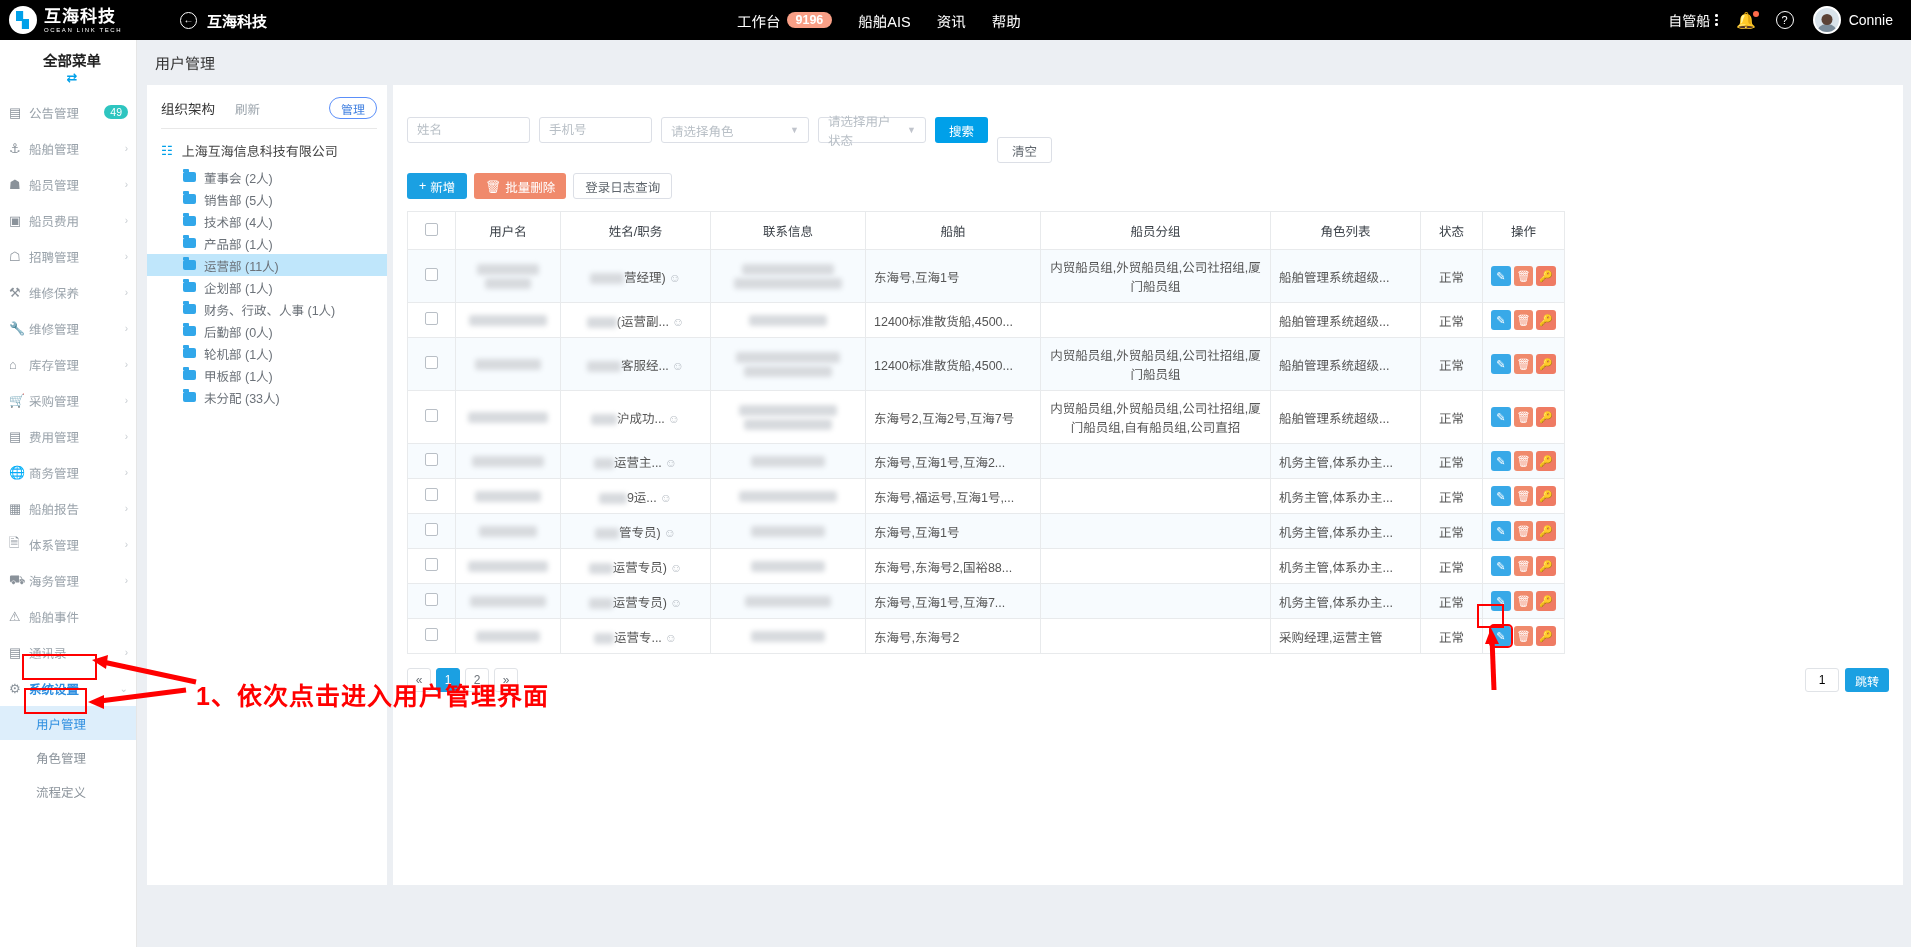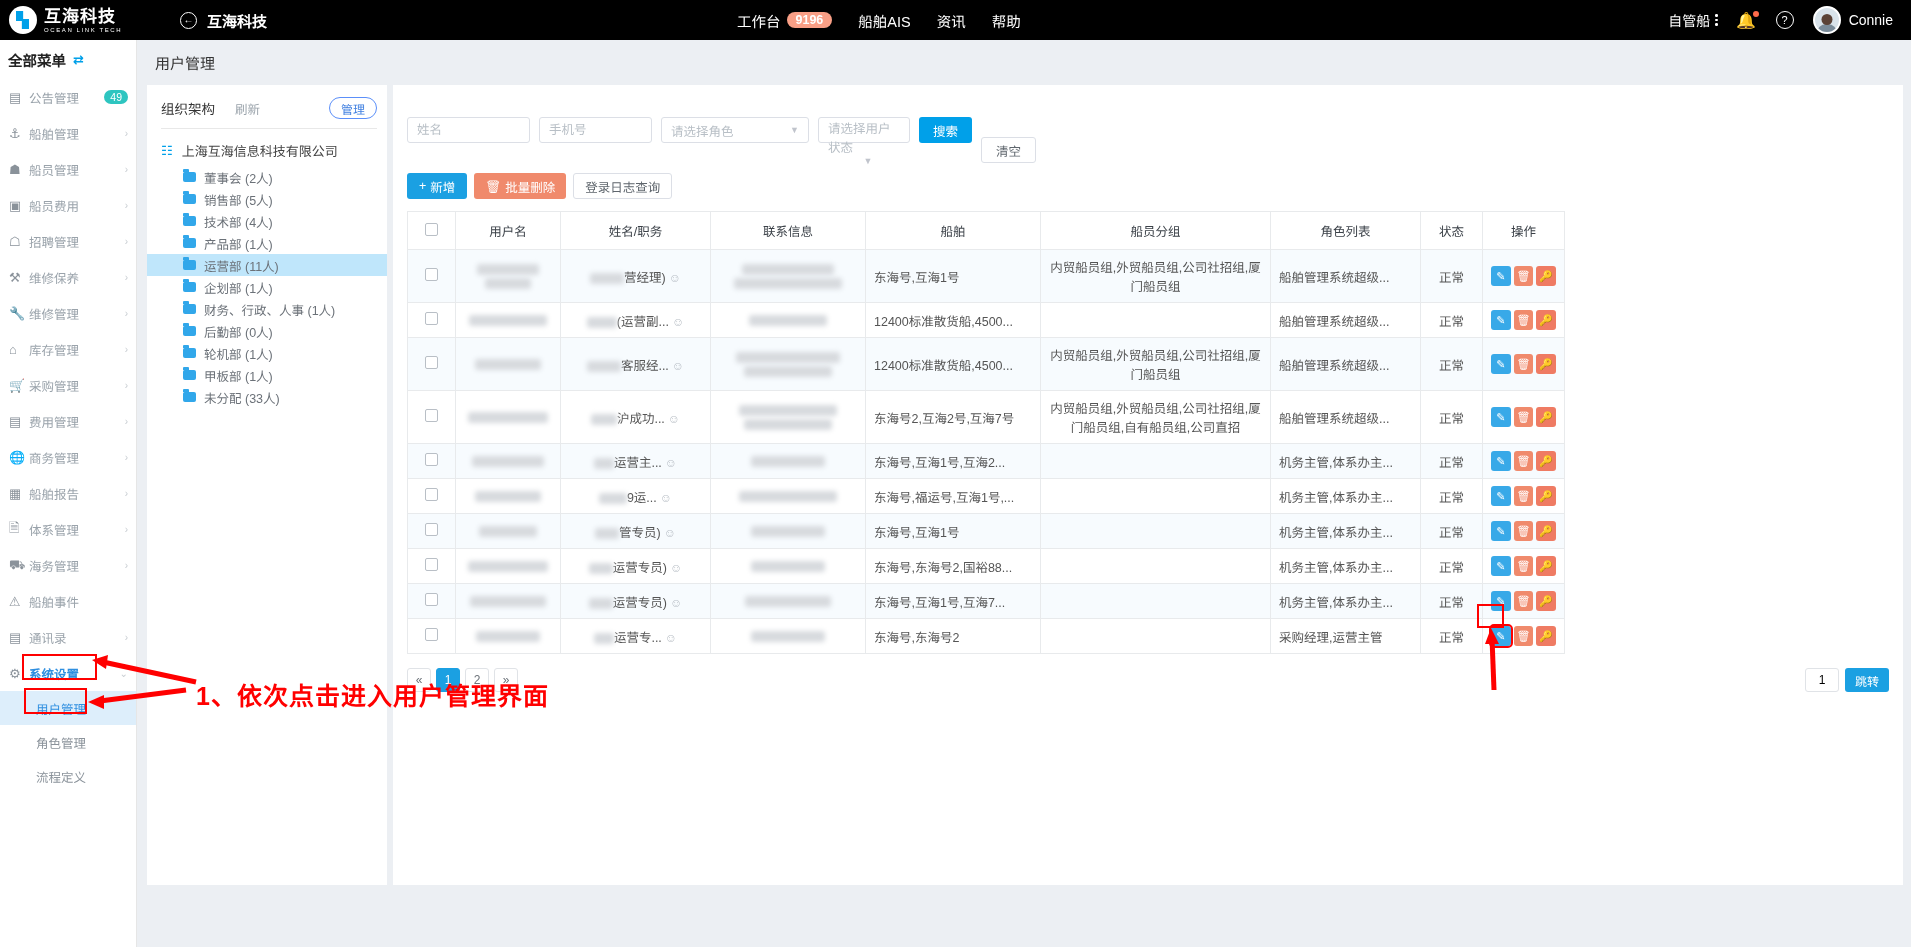--- a/index.html
+++ b/index.html
@@ -63,21 +63,21 @@
   .uname { font-size: 14px; font-weight: normal; }
 
   
   .body-area { display: flex; height: 907px; }
 
   
   .sidebar {
     width: 137px; background: #fff; border-right: 1px solid #e6e6e6;
     height: 907px; overflow: hidden; position: relative; flex: none;
   }
-  .menu-head { display: flex; align-items: center; gap: 7px; padding: 9px 0 9px 8px; font-size: 14.5px; font-weight: bold; color: #222; }
+  .menu-head { display: flex; align-items: center; gap: 0; padding: 9px 0 9px 8px; font-size: 14.5px; font-weight: bold; color: #222; flex-direction: column; }
   .menu-head .swap { color: #00a0e9; font-size: 13px; }
   .mi {
     display: flex; align-items: center; height: 36px; padding: 0 8px 0 9px;
     color: #9aa3ab; font-size: 12.5px; cursor: pointer; position: relative;
   }
   .mi .ic { width: 20px; font-size: 13px; color: #8a929a; display: inline-block; flex: none; }
   .mi .lb { flex: 1; white-space: nowrap; }
   .mi .arrow { color: #c8cdd2; font-size: 10px; }
   .mi .cnt {
     background: #2ec5c0; color: #fff; font-size: 10.5px; border-radius: 9px;
@@ -130,21 +130,21 @@
   .inp::placeholder { color: #b8bfc6; }
   .inp.name { width: 123px; }
   .inp.phone { width: 113px; }
   .sel-box {
     height: 26px; border: 1px solid #dcdfe6; border-radius: 3px; font-size: 12.5px;
     color: #b8bfc6; display: flex; align-items: center; padding: 0 9px; background: #fff; cursor: pointer;
   }
   .sel-box .cv { flex: 1; }
   .sel-box .caret { color: #c0c4cc; font-size: 9px; margin-left: 8px; }
   .sel-role { width: 148px; }
-  .sel-state { width: 92px; flex-direction: column; }
+  .sel-state { width: 108px; }
   .btn { height: 26px; border-radius: 3px; font-size: 12.5px; cursor: pointer; border: none; padding: 0 14px; }
   .btn-search { background: #00a0e9; color: #fff; }
   .btn-clear { background: #fff; color: #5f666d; border: 1px solid #dcdfe6; margin-top: 40px; }
 
   .action-row { display: flex; align-items: center; gap: 7px; margin-top: 10px; }
   .btn-add { background: #1ba0e2; color: #fff; height: 26px; border-radius: 3px; border: none;
     font-size: 12.5px; padding: 0 12px; display: flex; align-items: center; gap: 4px; cursor: pointer; }
   .btn-del { background: #f08a6c; color: #fff; height: 26px; border-radius: 3px; border: none;
     font-size: 12.5px; padding: 0 11px; display: flex; align-items: center; gap: 4px; cursor: pointer; }
   .btn-log { background: #fff; color: #5f666d; height: 26px; border-radius: 3px; border: 1px solid #dcdfe6;

